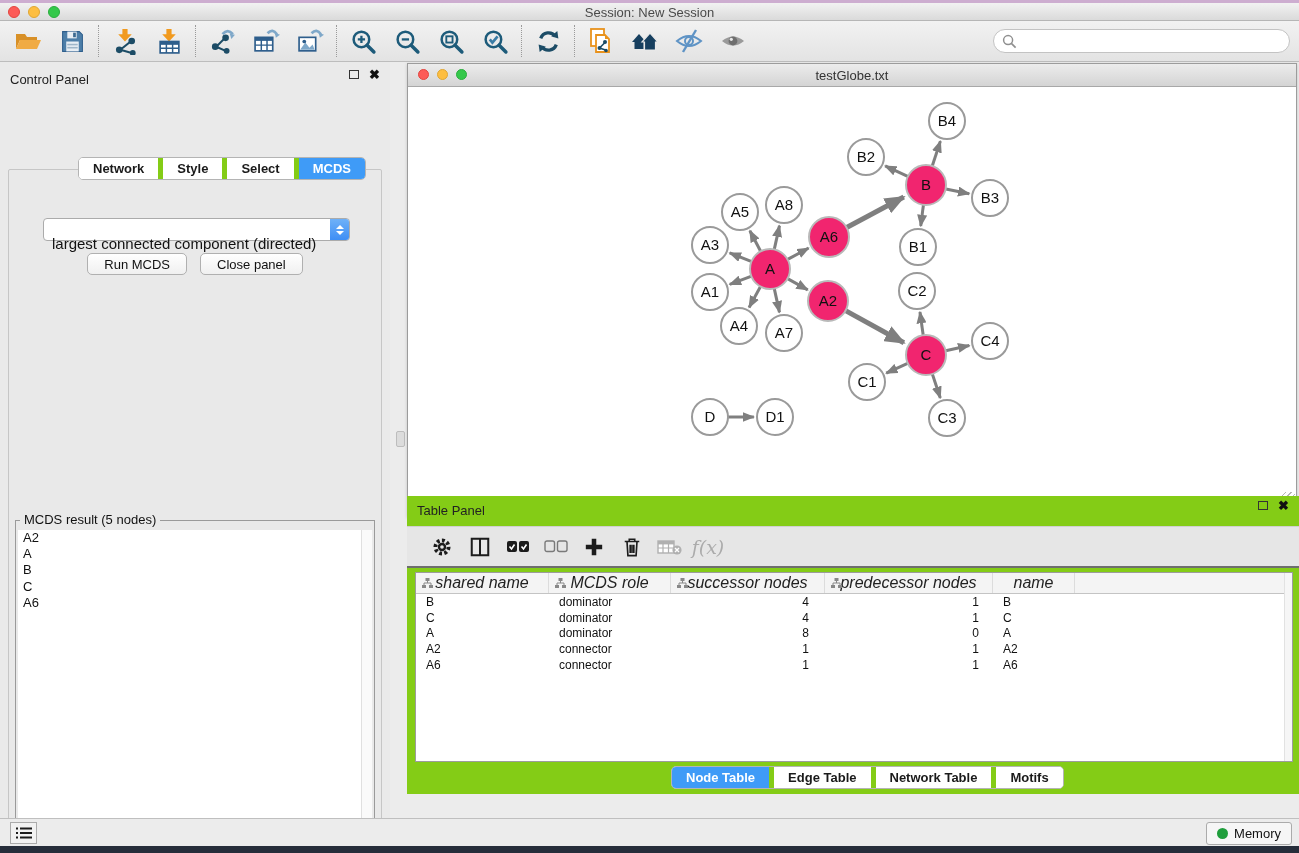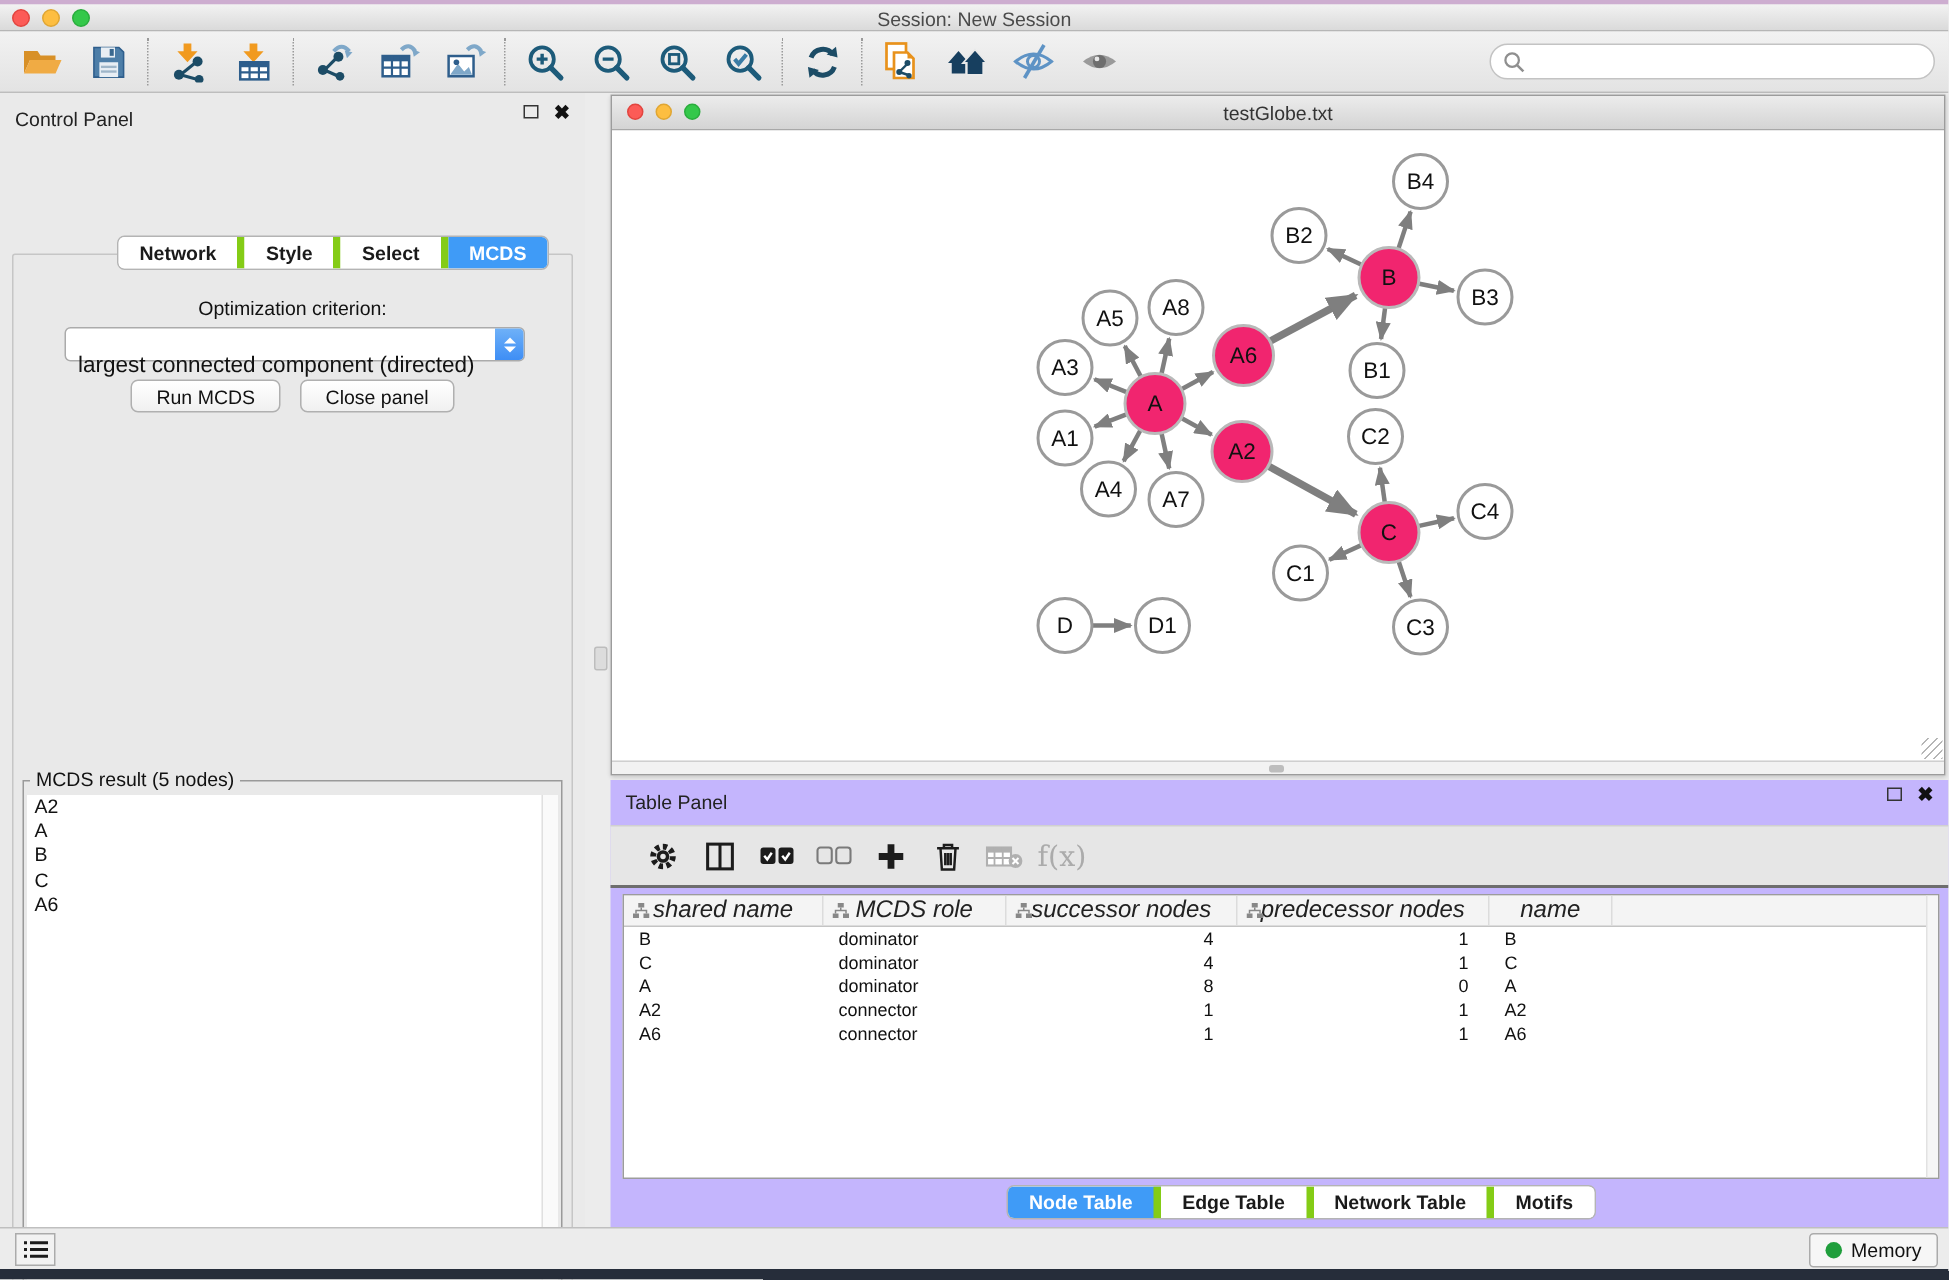--- a/index.html
+++ b/index.html
@@ -86,27 +86,27 @@
   .net-canvas { position:absolute; left:0; top:23px; width:888px; height:420px; background:#fff; }
   .net-hscroll { position:absolute; left:0; bottom:0; width:888px; height:9px;
     background:#f2f2f2; border-top:1px solid #cfcfcf; }
   .net-hthumb { position:absolute; left:438px; top:2px; width:10px; height:5px; background:#bdbdbd; border-radius:2px; }
   .resize-grip { position:absolute; right:1px; bottom:10px; width:14px; height:14px;
     background:repeating-linear-gradient(135deg, transparent 0 3px, #b5b5b5 3px 4px); }
 
   .net-canvas svg text { font-family:"Liberation Sans",sans-serif; }
 
   
-  .table-panel { position:absolute; left:407px; top:520px; width:892px; height:298px; background:#c4b5fd; }
+  .table-panel { position:absolute; left:407px; top:496px; width:892px; height:298px; background:#84cc16; }
   .table-panel .hdr { position:absolute; left:10px; top:7px; }
   .tp-toolbar { position:absolute; left:0px; top:30px; width:892px; height:42px;
     background:#e6e6e6; border-top:1px solid #d0d0d0; border-bottom:2px solid #6e6e6e;
     display:flex; align-items:center; padding-left:16px; }
   .tp-btn { width:38px; height:34px; display:flex; align-items:center; justify-content:center; }
-  .fx { font-family:"DejaVu Serif", serif; font-size:19px; color:#ababab; }
+  .fx { font-family:"DejaVu Serif", serif; font-style:italic; font-size:19px; color:#ababab; }
   .grid-table { position:absolute; left:8px; top:76px; width:878px; height:190px;
     background:#fff; border:1px solid #9c9c9c; overflow:hidden; }
   .gt-header { display:flex; height:21px; background:#f4f4f4; border-bottom:1px solid #c4c4c4; }
   .gt-hcell { position:relative; display:flex; align-items:center; justify-content:center;
     font-size:16px; color:#222; border-right:1px solid #dcdcdc;font-style:italic; }
   .gt-hcell .tree-ic { position:absolute; left:6px; top:5px; }
   .gt-body { font-size:12px; color:#111; }
   .gt-row { display:flex; height:15.8px; align-items:center; }
   .gt-cell { overflow:hidden; white-space:nowrap; }
   .vscroll { position:absolute; right:0; top:0; bottom:0; width:8px; background:#f6f6f6; border-left:1px solid #e2e2e2; }
@@ -298,21 +298,20 @@
       <span class="float-glyph"></span>
       <span class="close-glyph">✖</span>
     </div>
     <div class="seg-tabs">
       <div class="seg">Network</div>
       <div class="seg">Style</div>
       <div class="seg">Select</div>
       <div class="seg active">MCDS</div>
     </div>
     <div class="cp-content">
-      <div class="opt-label">Optimization criterion:</div>
       <div class="dropdown">
         <span class="val">largest connected component (directed)</span>
         <span class="stepper">
             <span class="chev up"></span>
             <span class="chev down"></span>
           </span>
       </div>
       <div class="btn-row">
         <button class="pushbtn">Run MCDS</button>
         <button class="pushbtn">Close panel</button>

